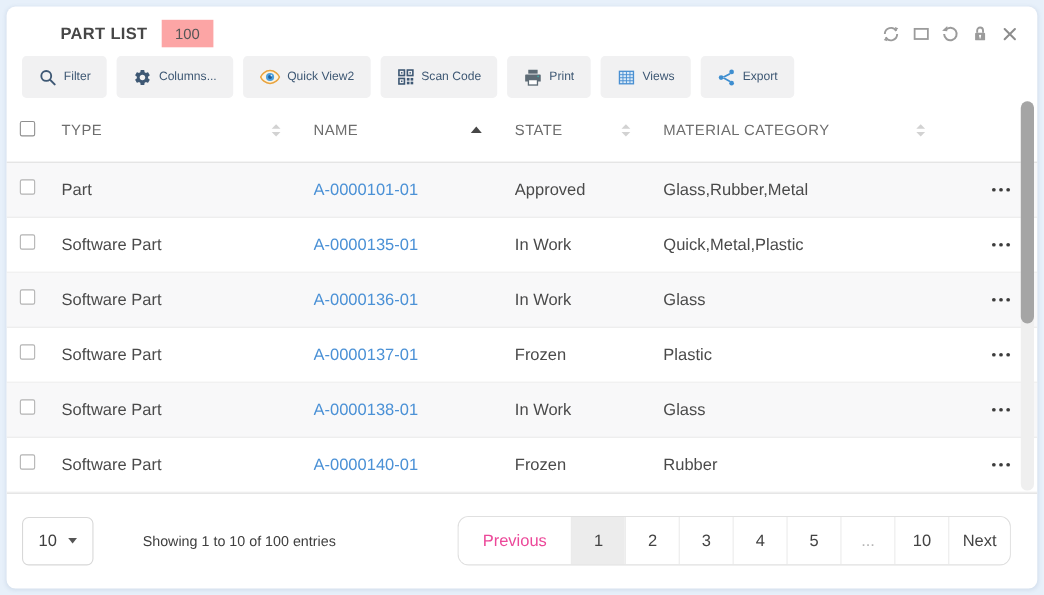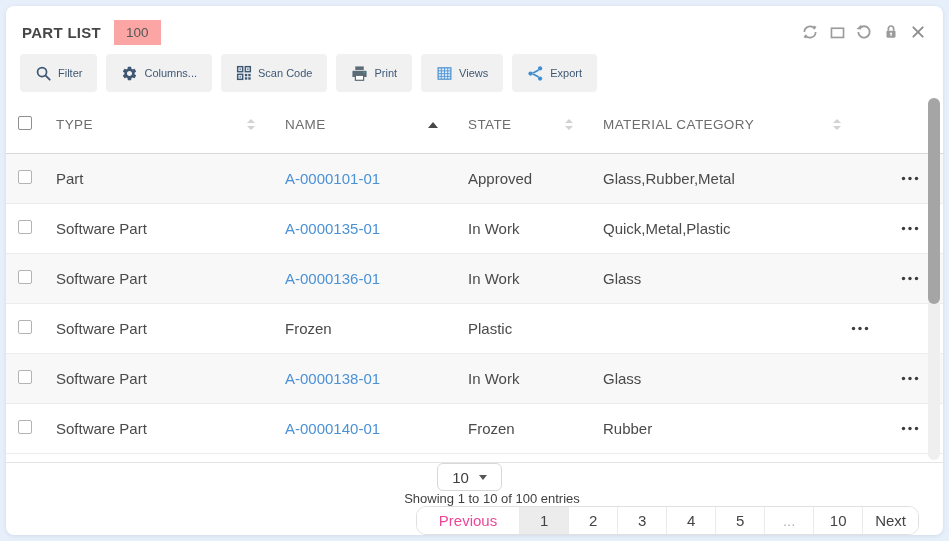--- a/index.html
+++ b/index.html
@@ -15,21 +15,21 @@
     background:#ffffff;
     border-radius:8px;
     box-shadow:0 1px 4px rgba(80,110,150,.15);
     display:flex; flex-direction:column;
     overflow:hidden;
   }
 
   
   .panel-header {
     height:46px; padding:6px 16px 0 16px;
-    display:flex; align-items:center;
+    display:flex; align-items:center;margin-left:33px;
   }
   .panel-title { font-size:15px; font-weight:700; color:#474747; letter-spacing:.3px; }
   .count-badge {
     margin-left:13px; background:#fca5a5; color:#565656;
     font-size:13.5px; padding:5px 12px; border-radius:0;
   }
   .window-controls { margin-left:auto; display:flex; align-items:center; gap:9px; }
   .win-icon { display:inline-flex; align-items:center; justify-content:center; width:18px; height:18px; cursor:pointer; }
 
   
@@ -80,24 +80,23 @@
     position:absolute; top:2px; bottom:2px; right:3px; width:12px;
     background:#efefef; border-radius:7px;
   }
   .scroll-thumb {
     position:absolute; top:0; left:0; right:0; height:57%;
     background:#a5a5a5; border-radius:7px; cursor:grab;
   }
 
   
   .footer {
-    height:73px; border-top:1px solid #e4e4e4;
+    height:94px; border-top:1px solid #e4e4e4;
     display:flex; align-items:center;
     padding:0 24px 0 14px;
-    flex-direction:column;
   }
   .page-size-btn {
     display:inline-flex; align-items:center; gap:10px;
     background:#fff; border:1px solid #d8d8d8; border-radius:6px;
     height:44px; padding:0 14px;
     font-family:inherit; font-size:15px; color:#3f3f3f; cursor:pointer;
   }
   .caret-down { width:0;height:0;border-left:4.5px solid transparent;border-right:4.5px solid transparent;border-top:5.5px solid #555; }
   .showing-text { margin-left:45px; font-size:13px; color:#3f3f3f; }
   .pagination {
@@ -170,20 +169,31 @@
       </span>
       <span>Filter</span>
     </button>
     <button class="tb-btn">
       <span class="ticon">
         <svg width="17" height="17" viewBox="0 0 24 24">
             <path fill="#3e5874" d="M19.14 12.94c.04-.3.06-.61.06-.94 0-.32-.02-.64-.07-.94l2.03-1.58c.18-.14.23-.41.12-.61l-1.92-3.32c-.12-.22-.37-.29-.59-.22l-2.39.96c-.5-.38-1.03-.7-1.62-.94L14.4 2.81c-.04-.24-.24-.41-.48-.41h-3.84c-.24 0-.43.17-.47.41l-.36 2.54c-.59.24-1.13.57-1.62.94l-2.39-.96c-.22-.08-.47 0-.59.22L2.74 8.87c-.12.21-.08.47.12.61l2.03 1.58c-.05.3-.09.63-.09.94s.02.64.07.94l-2.03 1.58c-.18.14-.23.41-.12.61l1.92 3.32c.12.22.37.29.59.22l2.39-.96c.5.38 1.03.7 1.62.94l.36 2.54c.05.24.24.41.48.41h3.84c.24 0 .44-.17.47-.41l.36-2.54c.59-.24 1.13-.56 1.62-.94l2.39.96c.22.08.47 0 .59-.22l1.92-3.32c.12-.22.07-.47-.12-.61l-2.01-1.58zM12 15.6c-1.98 0-3.6-1.62-3.6-3.6s1.62-3.6 3.6-3.6 3.6 1.62 3.6 3.6-1.62 3.6-3.6 3.6z"></path>
           </svg>
       </span>
       <span>Columns...</span>
+    </button>
+    <button class="tb-btn">
+      <span class="ticon">
+        <svg width="19" height="16" viewBox="0 0 24 20">
+            <path d="M12 2.6C6.4 2.6 2.4 7 1.2 10c1.2 3 5.2 7.4 10.8 7.4S21.6 13 22.8 10C21.6 7 17.6 2.6 12 2.6z" fill="#fdf3e0" stroke="#e8a33d" stroke-width="1.7"></path>
+            <circle cx="12" cy="10" r="4.7" fill="#4aa0e0"></circle>
+            <circle cx="12" cy="10" r="2.3" fill="#1f5c97"></circle>
+            <circle cx="13.5" cy="8.4" r="1" fill="#d9edfb"></circle>
+          </svg>
+      </span>
+      <span>Quick View2</span>
     </button>
     <button class="tb-btn">
       <span class="ticon">
         <svg width="16" height="16" viewBox="0 0 24 24" fill="#3e5874">
             <rect x="2.5" y="2.5" width="7.5" height="7.5" fill="none" stroke="#3e5874" stroke-width="2.2"></rect>
             <rect x="5.3" y="5.3" width="2" height="2"></rect>
             <rect x="14" y="2.5" width="7.5" height="7.5" fill="none" stroke="#3e5874" stroke-width="2.2"></rect>
             <rect x="16.8" y="5.3" width="2" height="2"></rect>
             <rect x="2.5" y="14" width="7.5" height="7.5" fill="none" stroke="#3e5874" stroke-width="2.2"></rect>
             <rect x="5.3" y="16.8" width="2" height="2"></rect>
@@ -303,20 +313,21 @@
               <circle cx="2.5" cy="2.5" r="1.7" fill="#3c3c3c"></circle>
               <circle cx="9" cy="2.5" r="1.7" fill="#3c3c3c"></circle>
               <circle cx="15.5" cy="2.5" r="1.7" fill="#3c3c3c"></circle>
             </svg>
           </span>
         </div>
       </div>
       <div class="grid-row t-row">
         <div><span class="checkbox"></span></div>
         <div class="cell">Software Part</div>
+        <div class="cell"><a class="link">A-0000137-01</a></div>
         <div class="cell">Frozen</div>
         <div class="cell">Plastic</div>
         <div class="c-actions">
           <span class="row-actions">
             <svg width="18" height="5" viewBox="0 0 18 5">
               <circle cx="2.5" cy="2.5" r="1.7" fill="#3c3c3c"></circle>
               <circle cx="9" cy="2.5" r="1.7" fill="#3c3c3c"></circle>
               <circle cx="15.5" cy="2.5" r="1.7" fill="#3c3c3c"></circle>
             </svg>
           </span>

